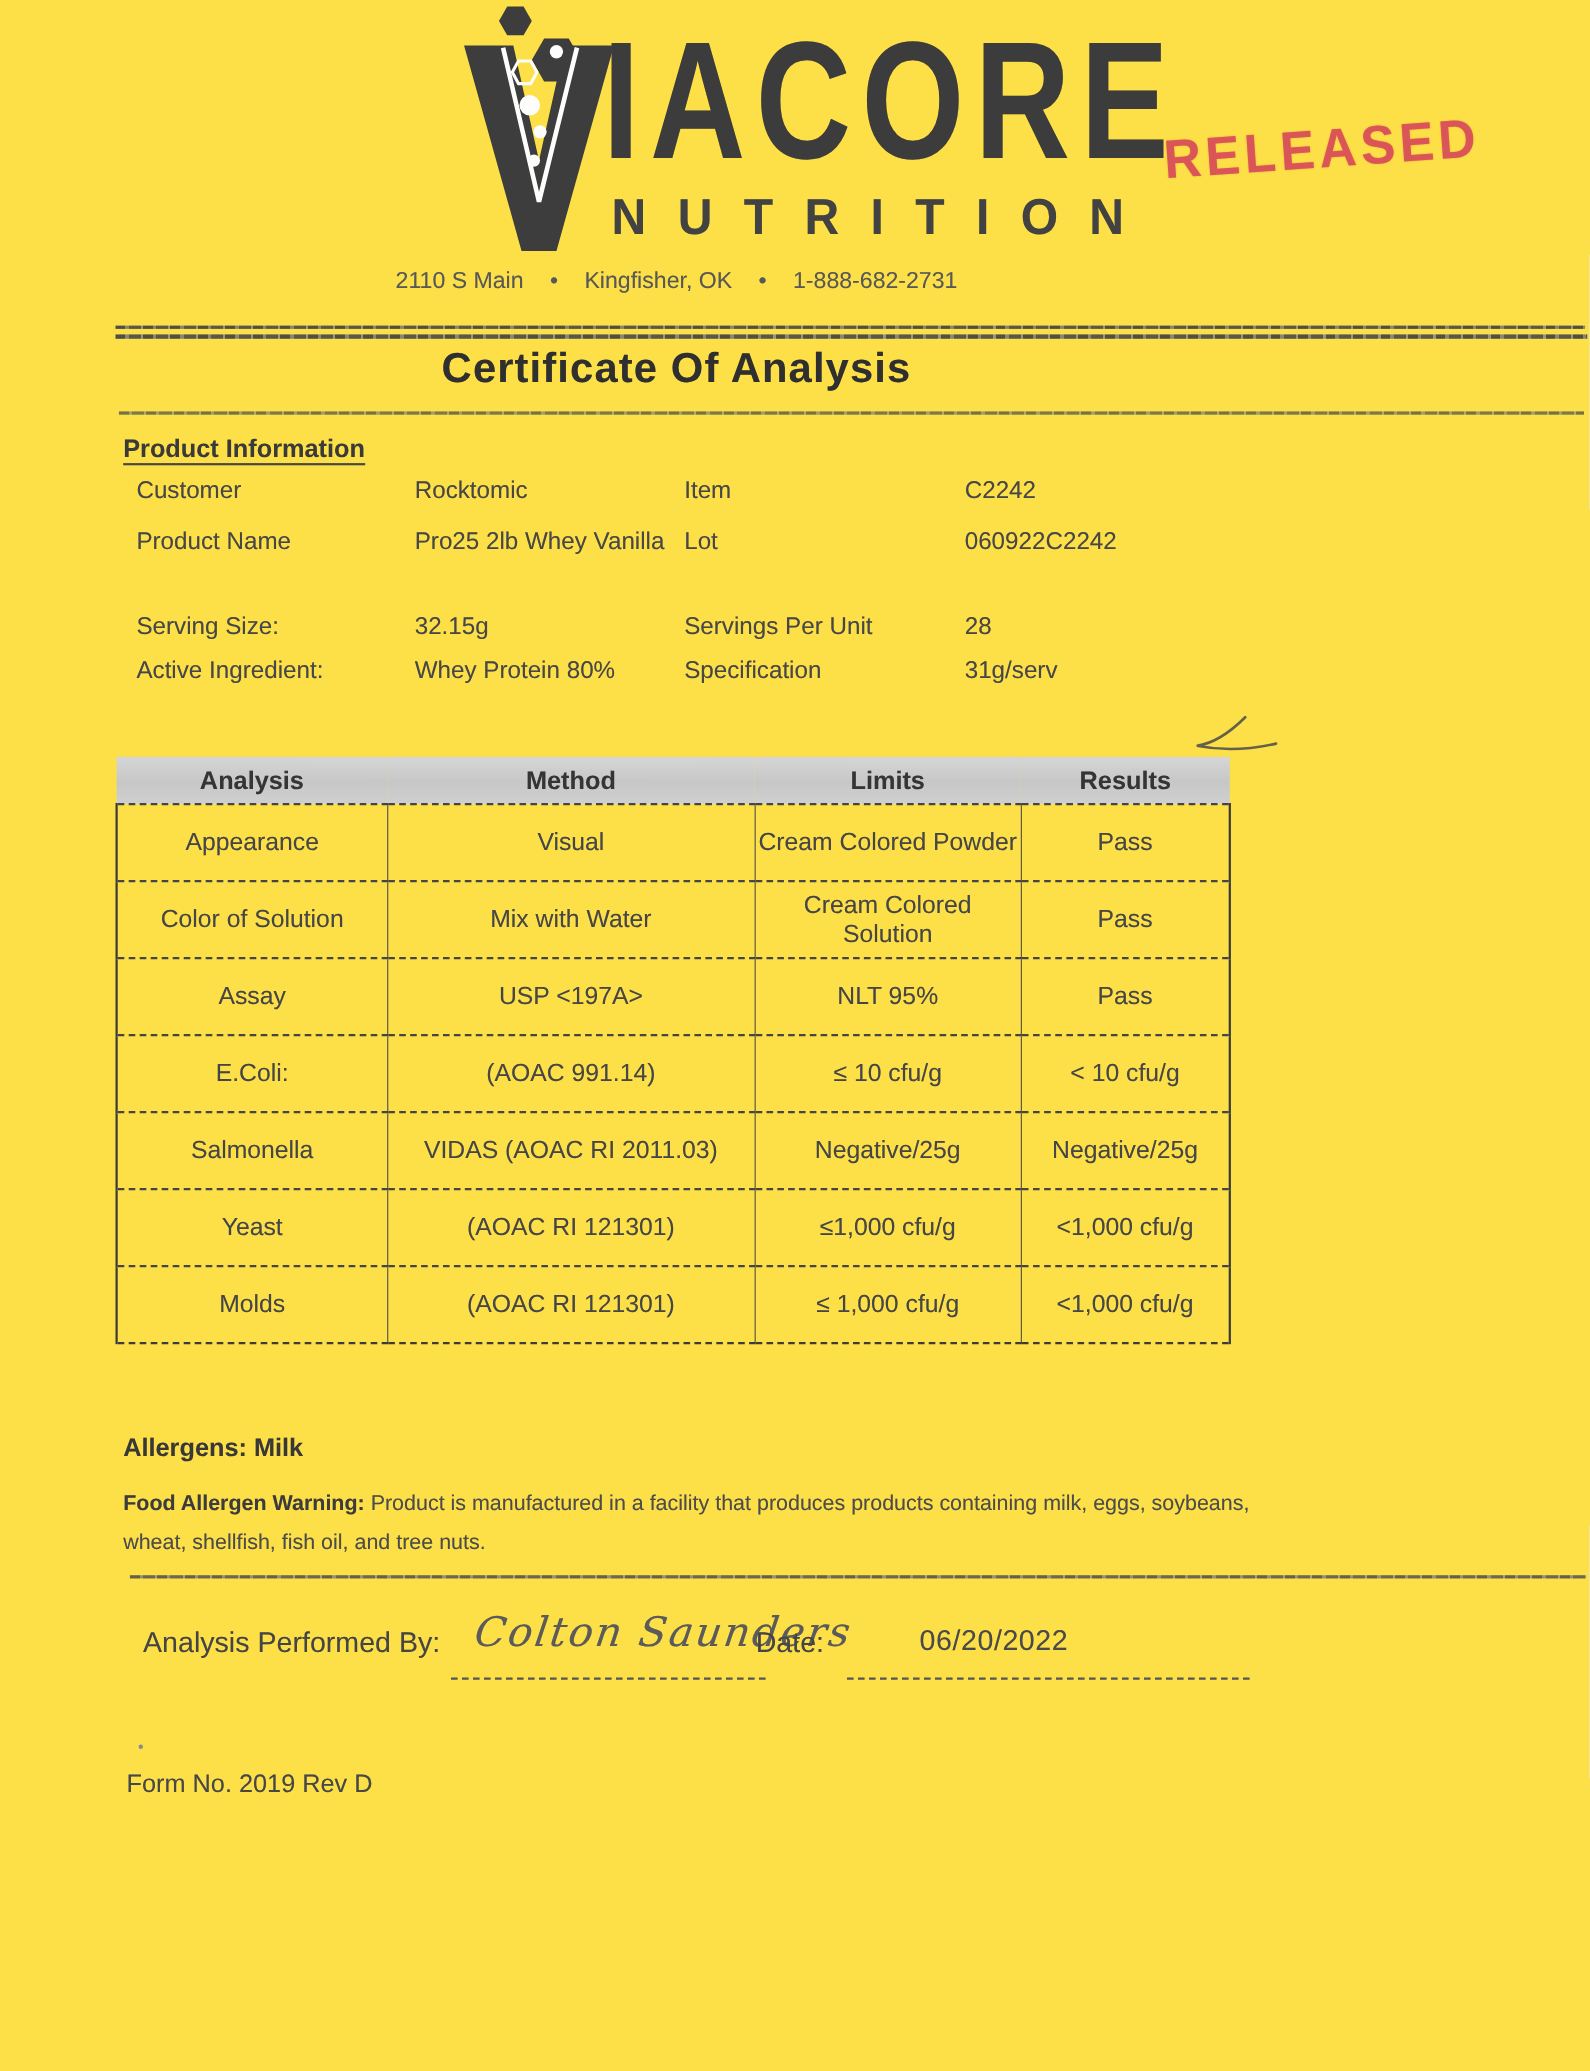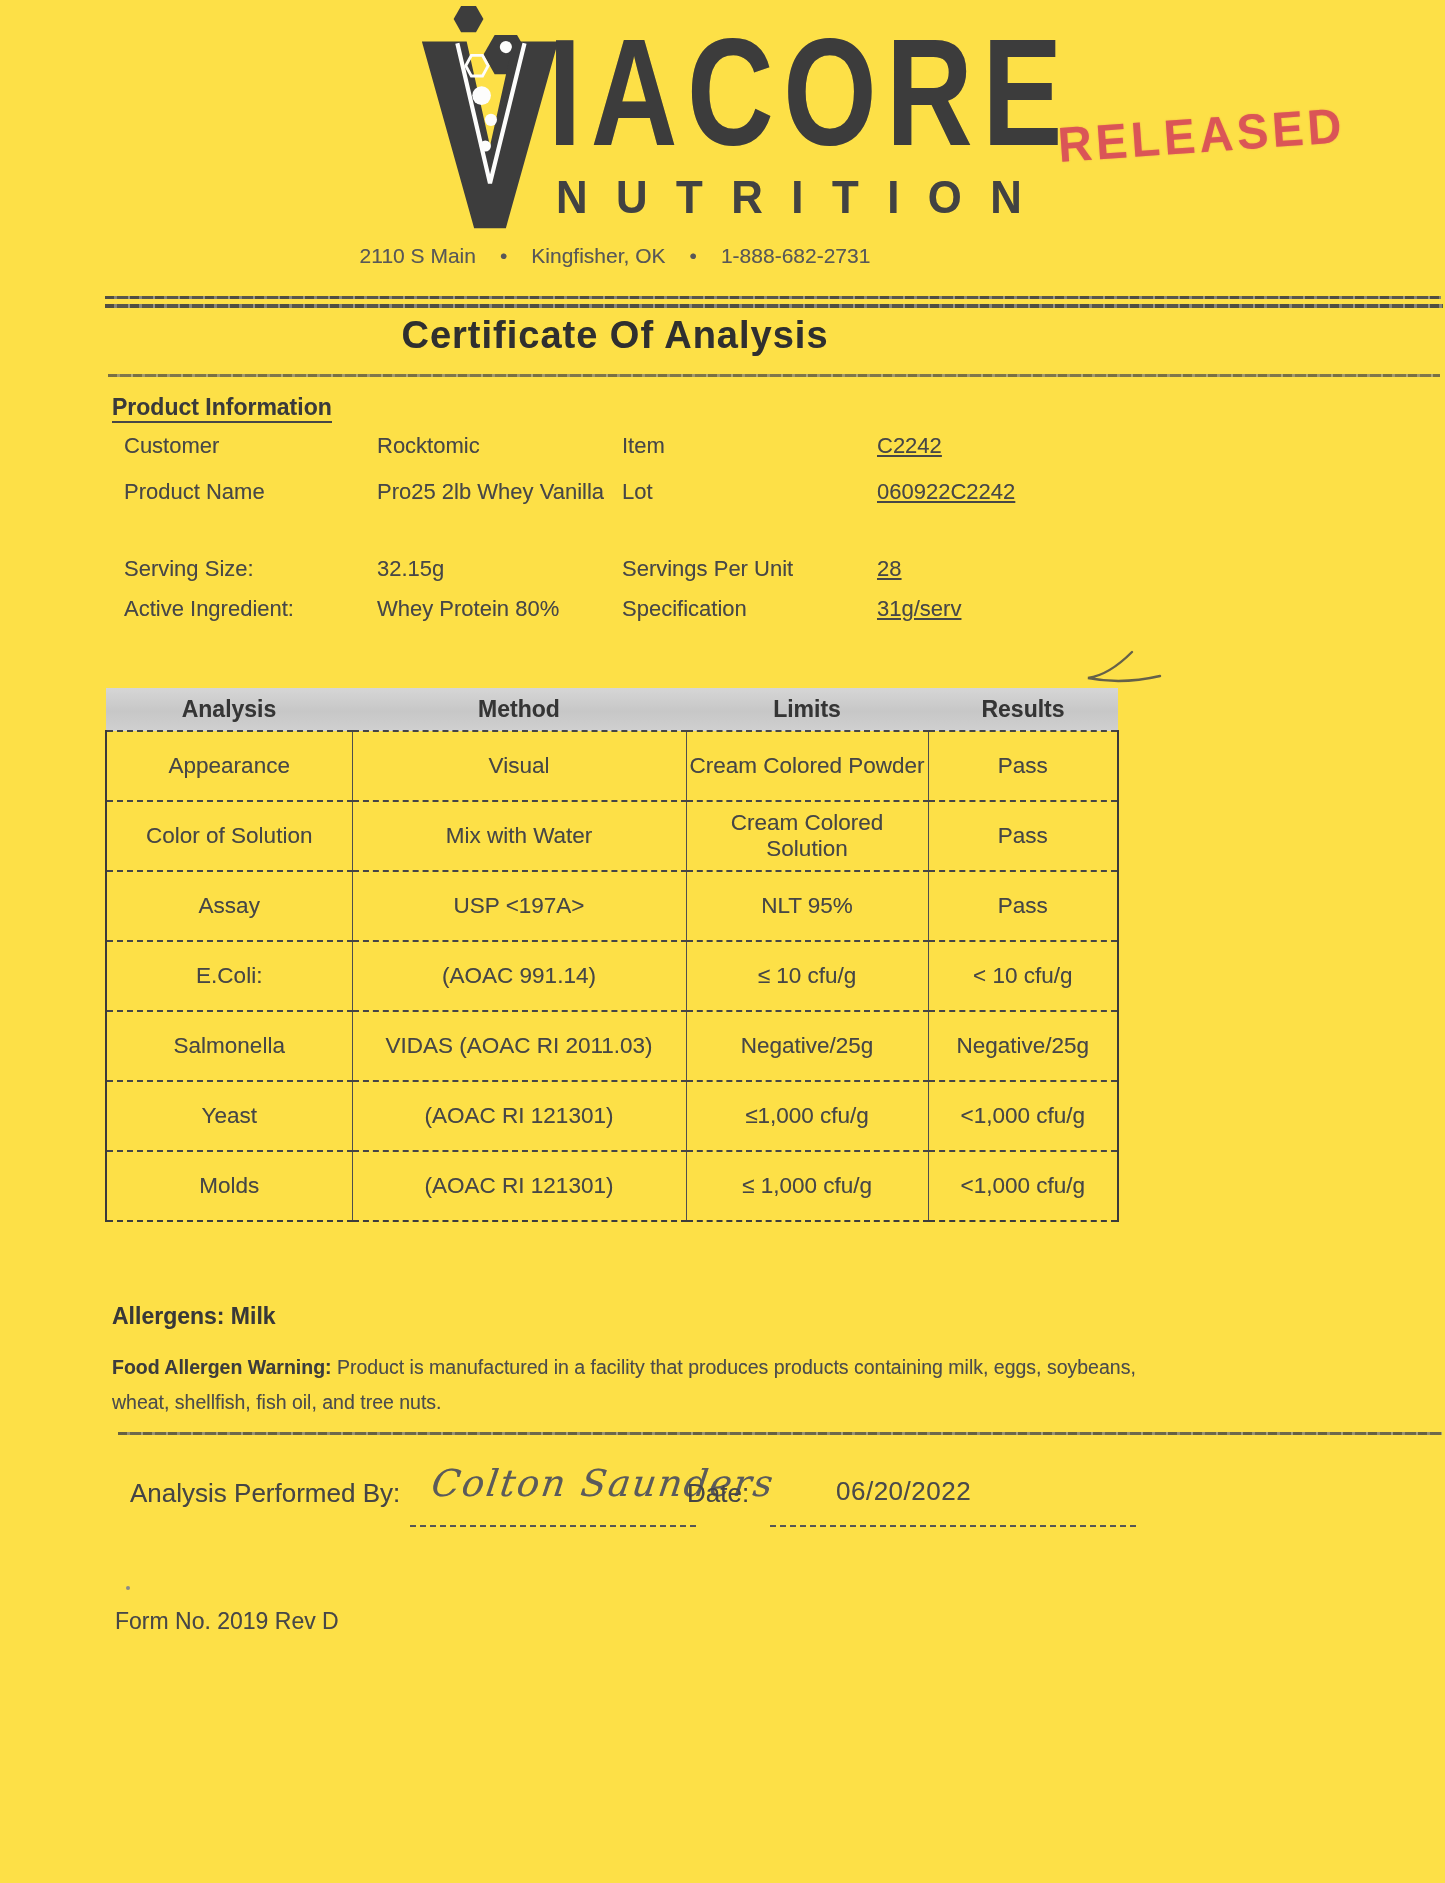--- a/index.html
+++ b/index.html
@@ -66,21 +66,21 @@
   
   .pi-heading{
     left:112px;top:394px;
     font-size:23px;font-weight:bold;color:#3a3a3a;
     border-bottom:2.4px solid #474747;padding-bottom:0;
   }
   .info-row{left:12px;width:1445px;height:30px;font-size:22px;}
   .info-row .c1{position:absolute;left:112px;}
   .info-row .c2{position:absolute;left:365px;}
   .info-row .c3{position:absolute;left:610px;}
-  .info-row .c4{position:absolute;left:865px;text-decoration:underline;}
+  .info-row .c4{position:absolute;left:865px;}
   .ir1{top:433px;} .ir2{top:479px;} .ir3{top:556px;} .ir4{top:596px;padding-left:37px;}
 
   
   .tbl-wrap{left:105px;top:688px;width:908px;}
   table.coa{border-collapse:collapse;table-layout:fixed;width:1012px;}
   table.coa th{
     height:40px;
     background:linear-gradient(180deg,#d6d6d6 0%,#c7c7c7 55%,#cfcfcf 100%);
     font-size:23px;font-weight:bold;color:#353535;
     border:none;

